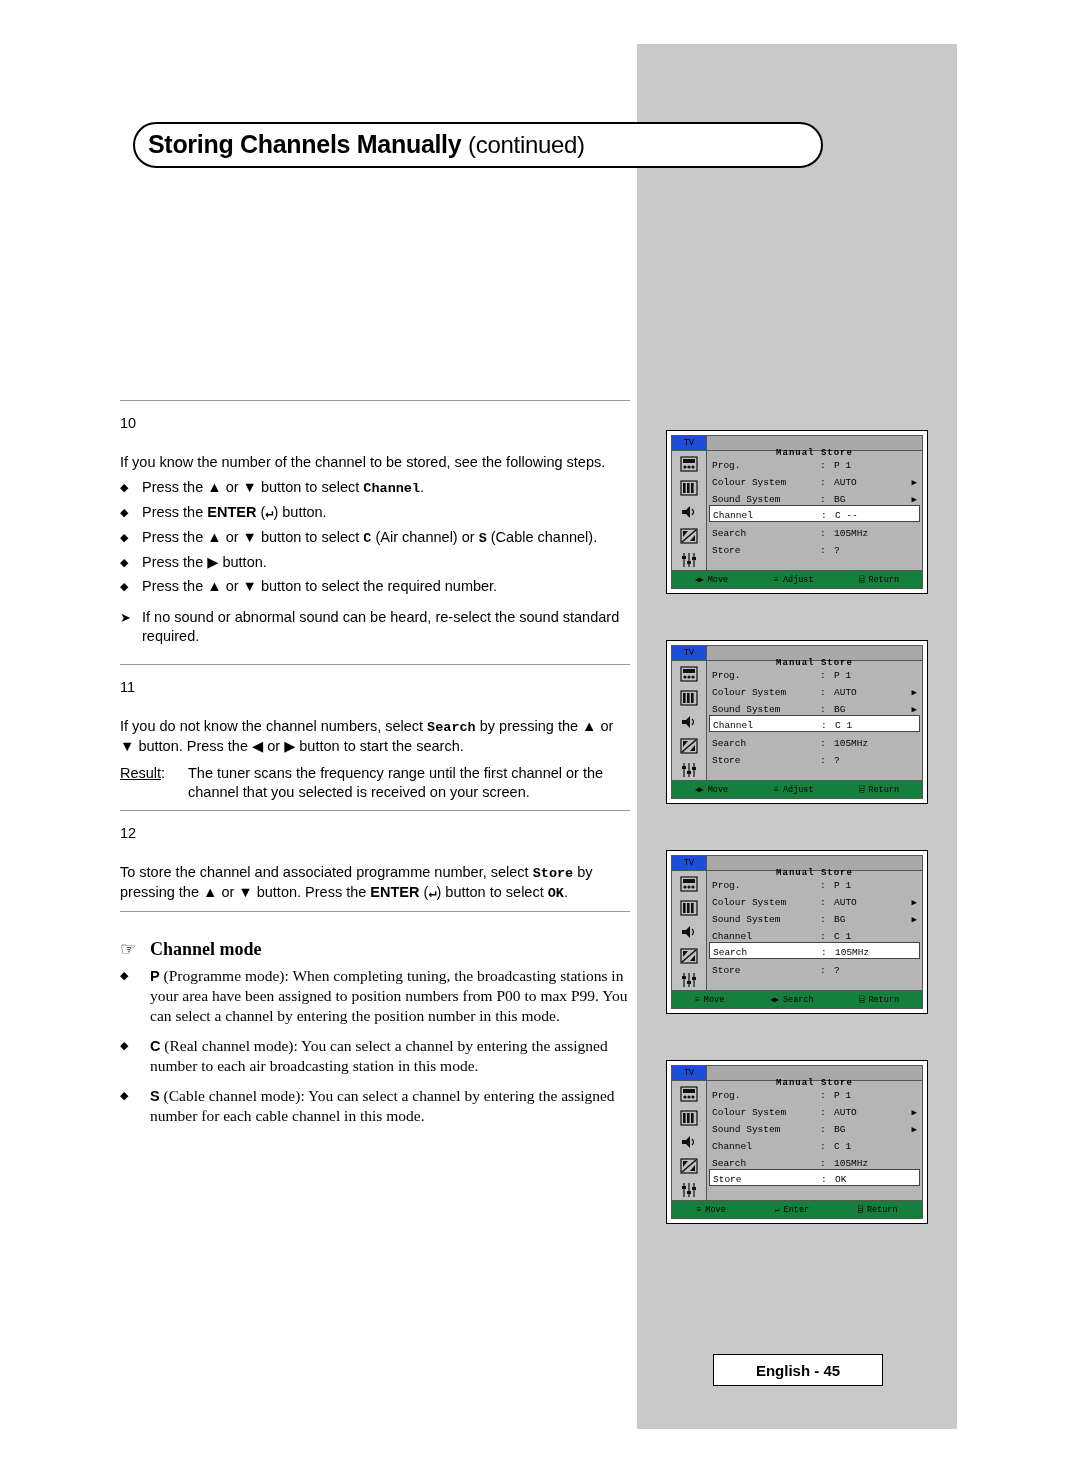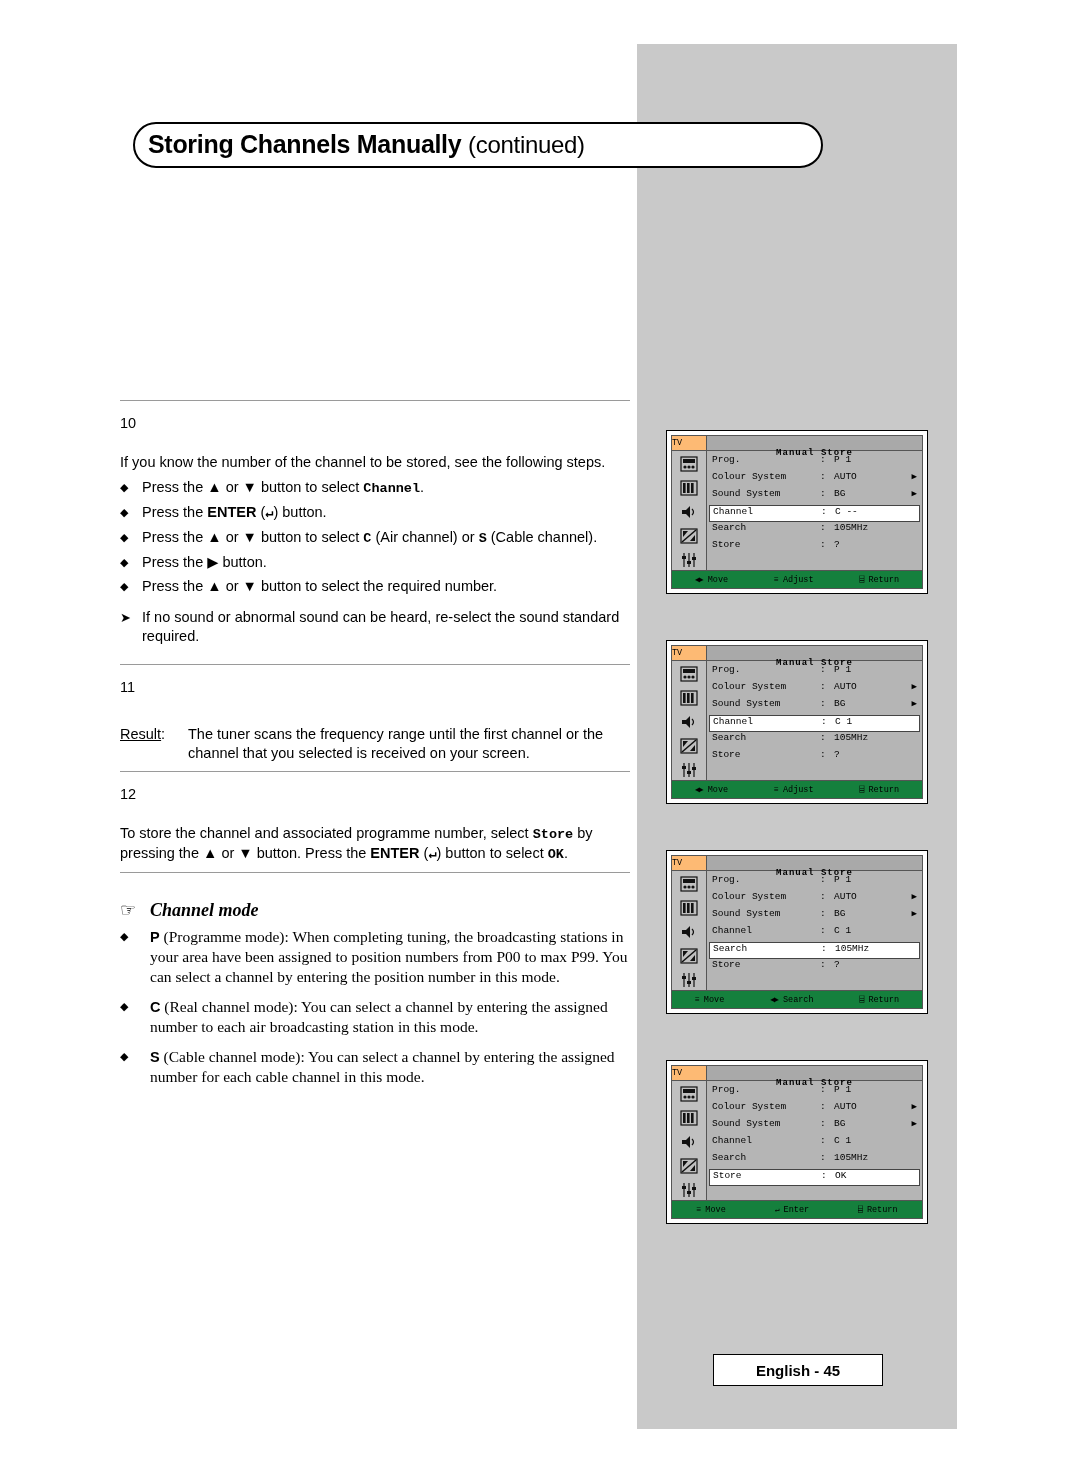--- a/index.html
+++ b/index.html
@@ -142,21 +142,20 @@
     margin-top: 26px;
     margin-bottom: 6px;
   }
   .chmode-hand {
     width: 30px;
     flex: 0 0 30px;
     font-size: 18px;
   }
   .chmode-title {
     font-family: "Liberation Serif", serif;
-    font-style: italic;
     font-weight: bold;
     font-size: 18px;
   }
   .chmode-bullet {
     display: flex;
     margin-bottom: 10px;
     font-size: 14.5px;
     line-height: 19px;
   }
   .chmode-bullet .glyph {
@@ -189,26 +188,26 @@
     align-items: center;
     height: 16px;
     background: #a9a9a9;
     border: 1px solid #555;
     box-sizing: border-box;
   }
   .osd-tv {
     width: 34px;
     font-family: "Liberation Mono", monospace;
     font-size: 8.5px;
-    text-align: left;
+    text-align: center;
     color: #000;
     border-right: 1px solid #555;
     height: 100%;
     line-height: 14px;
-    background: #fdba74;
+    background: #1d4ed8;
   }
   .osd-title {
     flex: 1;
     text-align: center;
     font-family: "Liberation Mono", monospace;
     font-size: 9px;
     font-weight: bold;
     letter-spacing: 1px;
     color: #000;
     margin-top: 20px;
@@ -234,21 +233,21 @@
     width: 22px;
     height: 20px;
     display: block;
   }
   .osd-rows {
     flex: 1;
     padding: 3px 2px 3px 2px;
   }
   .orow {
     display: flex;
-    align-items: flex-start;
+    align-items: flex-end;
     height: 17px;
     font-family: "Liberation Mono", monospace;
     font-size: 9.5px;
     color: #000;
     padding: 0 3px;
     box-sizing: border-box;
   }
   .orow.sel {
     background: #ffffff;
     border: 1px solid #444;
@@ -333,20 +332,21 @@
           <div>If no sound or abnormal sound can be heard, re-select the sound standard required.</div>
         </div>
       </div>
     </div>
 
     <div class="rule"></div>
 
     <div class="step">
       <div class="step-num">11</div>
       <div class="step-body">
+        <div><span>If you do not know the channel numbers, select </span><span class="mono">Search</span><span> by pressing the ▲ or ▼ button. Press the ◀ or ▶ button to start the search.</span></div>
         <div class="result-row">
           <div class="result-label"><u>Result</u><span>:</span></div>
           <div class="result-text">The tuner scans the frequency range until the first channel or the channel that you selected is received on your screen.</div>
         </div>
       </div>
     </div>
 
     <div class="rule"></div>
 
     <div class="step">

